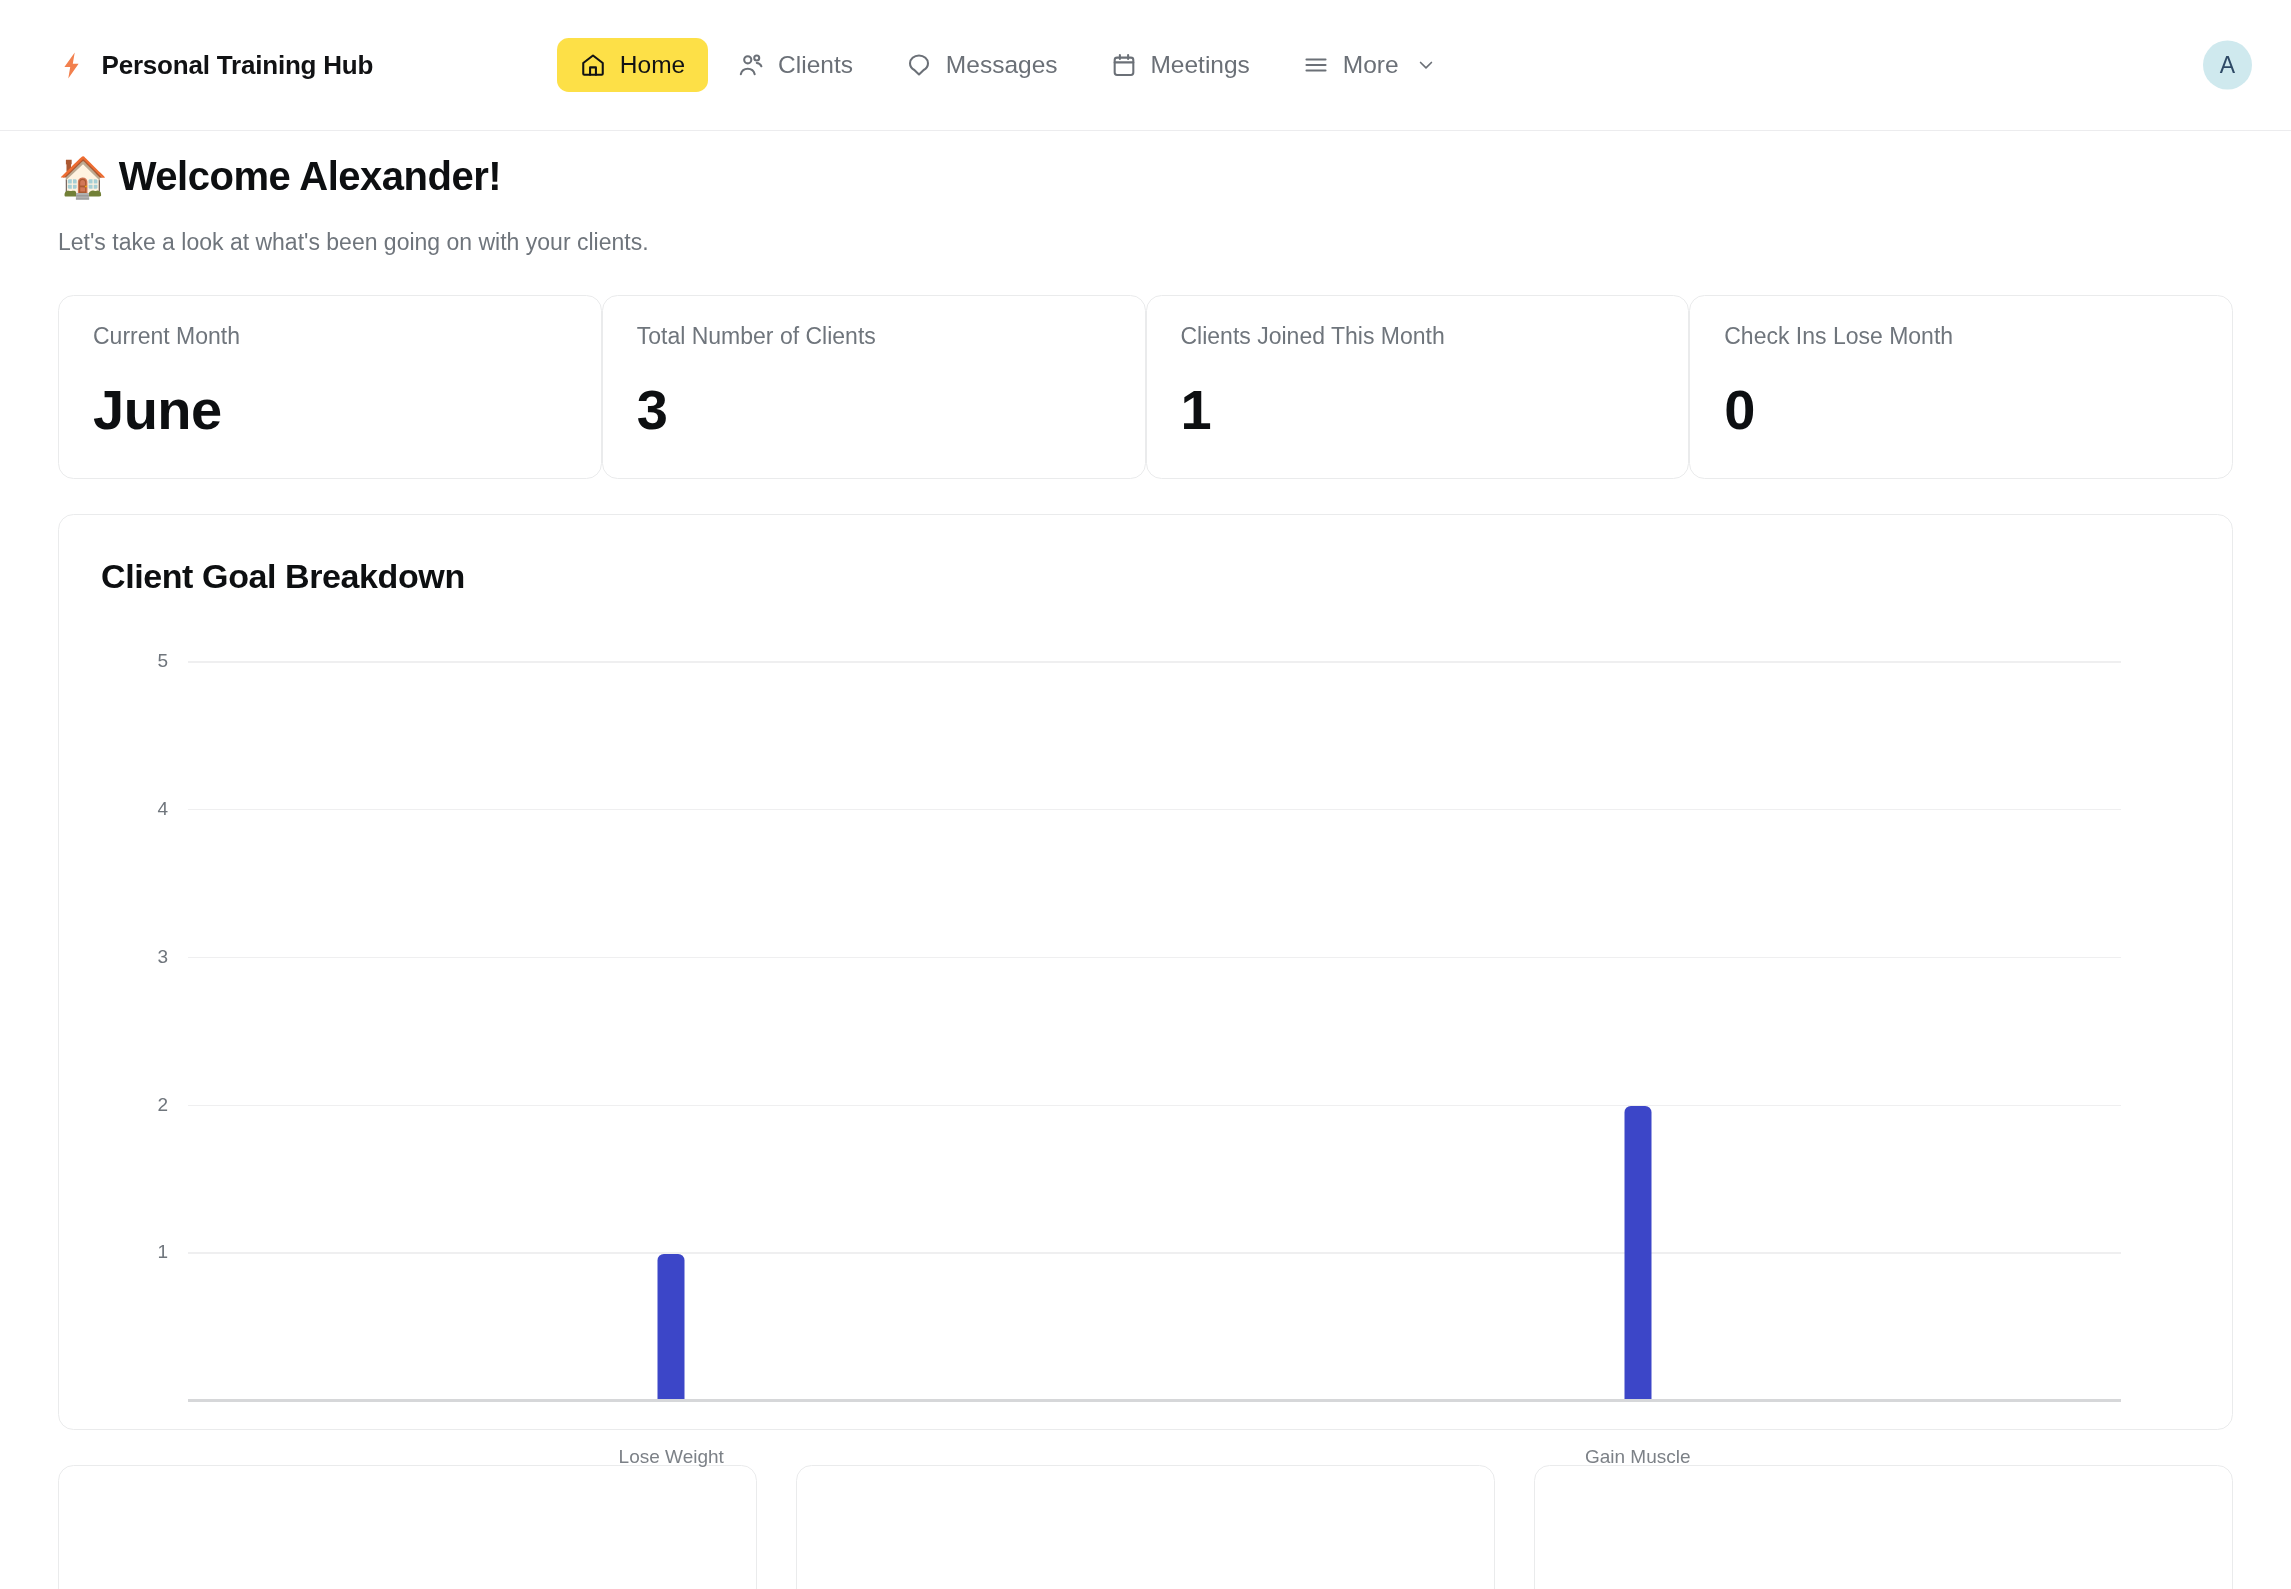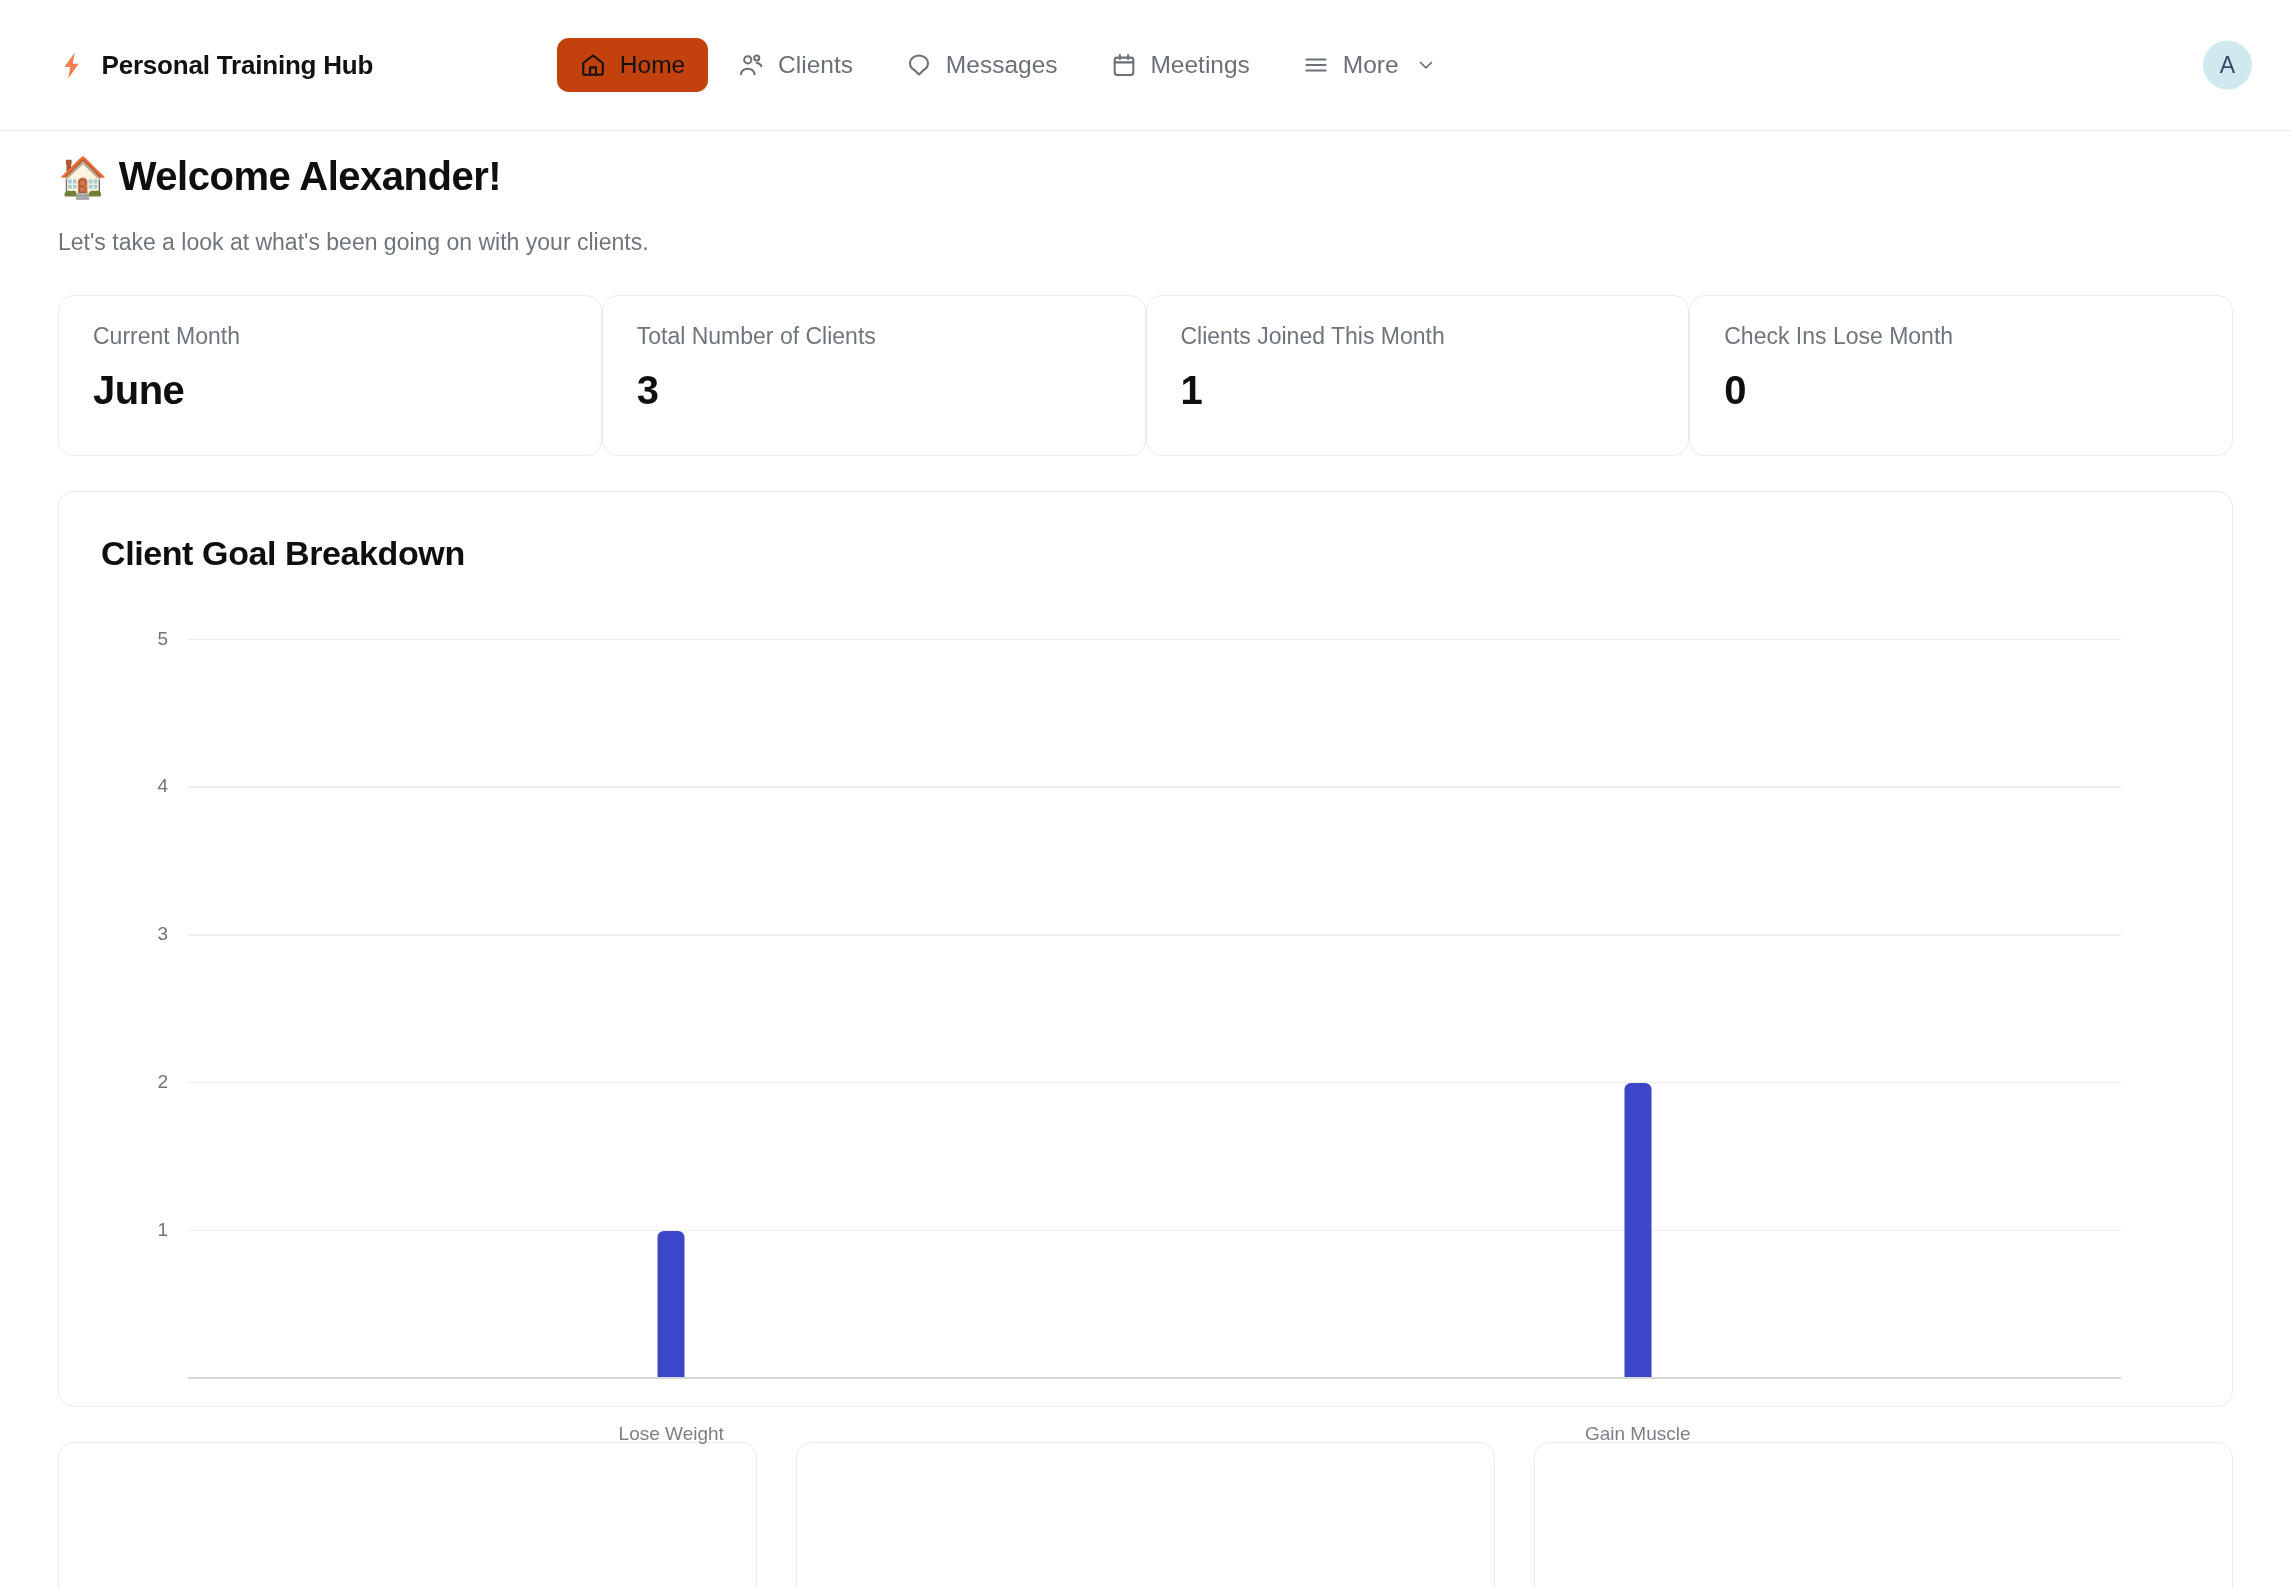--- a/index.html
+++ b/index.html
@@ -51,21 +51,21 @@
     gap: 13.6px;
     padding: 13.6px 23px;
     border-radius: 11.8px;
     font-size: 24.5px;
     color: #6b7077;
     white-space: nowrap;
     cursor: pointer;
   }
   .navitem .nav-ico { display: block; flex: none; }
   .navitem.active {
-    background: #c2410c;
+    background: #fde047;
     color: #111214;
     text-align: right;
   }
   .navitem.active .nav-ico path,
   .navitem.active .nav-ico circle,
   .navitem.active .nav-ico rect,
   .navitem.active .nav-ico line { stroke: #111214; }
   .navitem .nav-label { line-height: 1; }
   .chev { margin-left: 3.6px; display: block; }
 
@@ -120,22 +120,22 @@
     background: #fff;
     padding: 27px 34px 36px 34px;
     min-height: 161px;
   }
   .stat-label {
     font-size: 23px;
     color: #6f757c;
     line-height: 1.2;
   }
   .stat-value {
-    margin-top: 17px;
-    font-size: 40px;
+    margin-top: 26px;
+    font-size: 56px;
     font-weight: 700;
     color: #0d0f11;
     letter-spacing: -0.5px;
   }
 
   
   .chart-card {
     margin-top: 35px;
     border: 1.4px solid #eaebec;
     border-radius: 15.5px;

